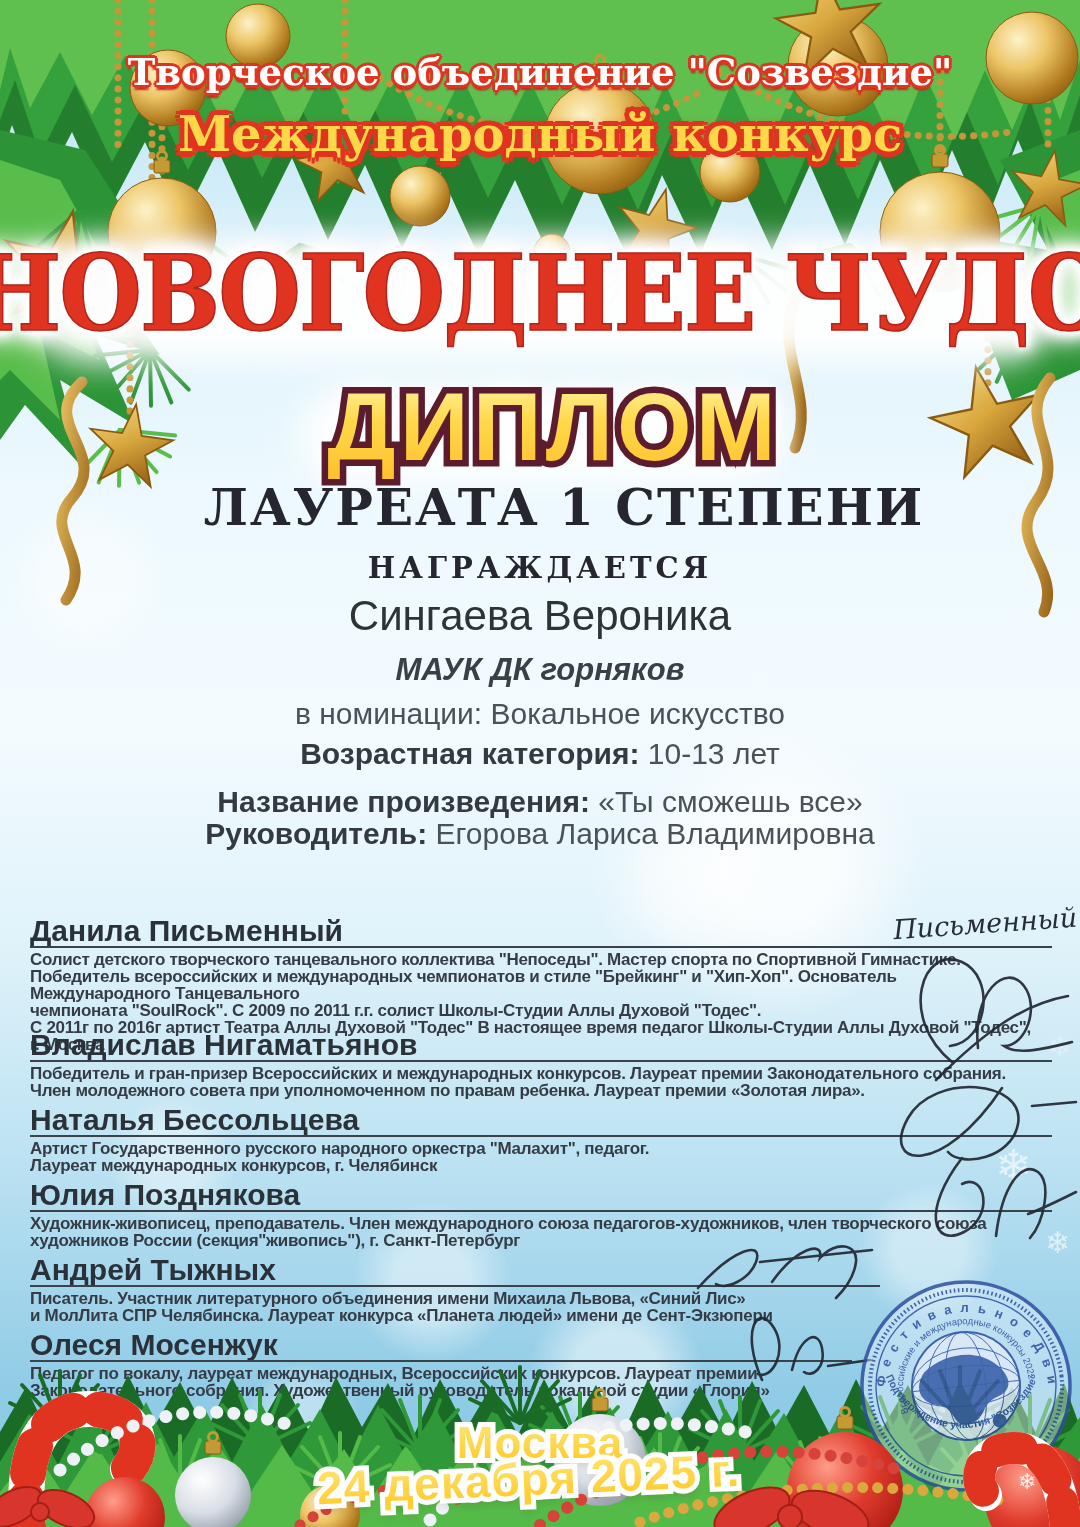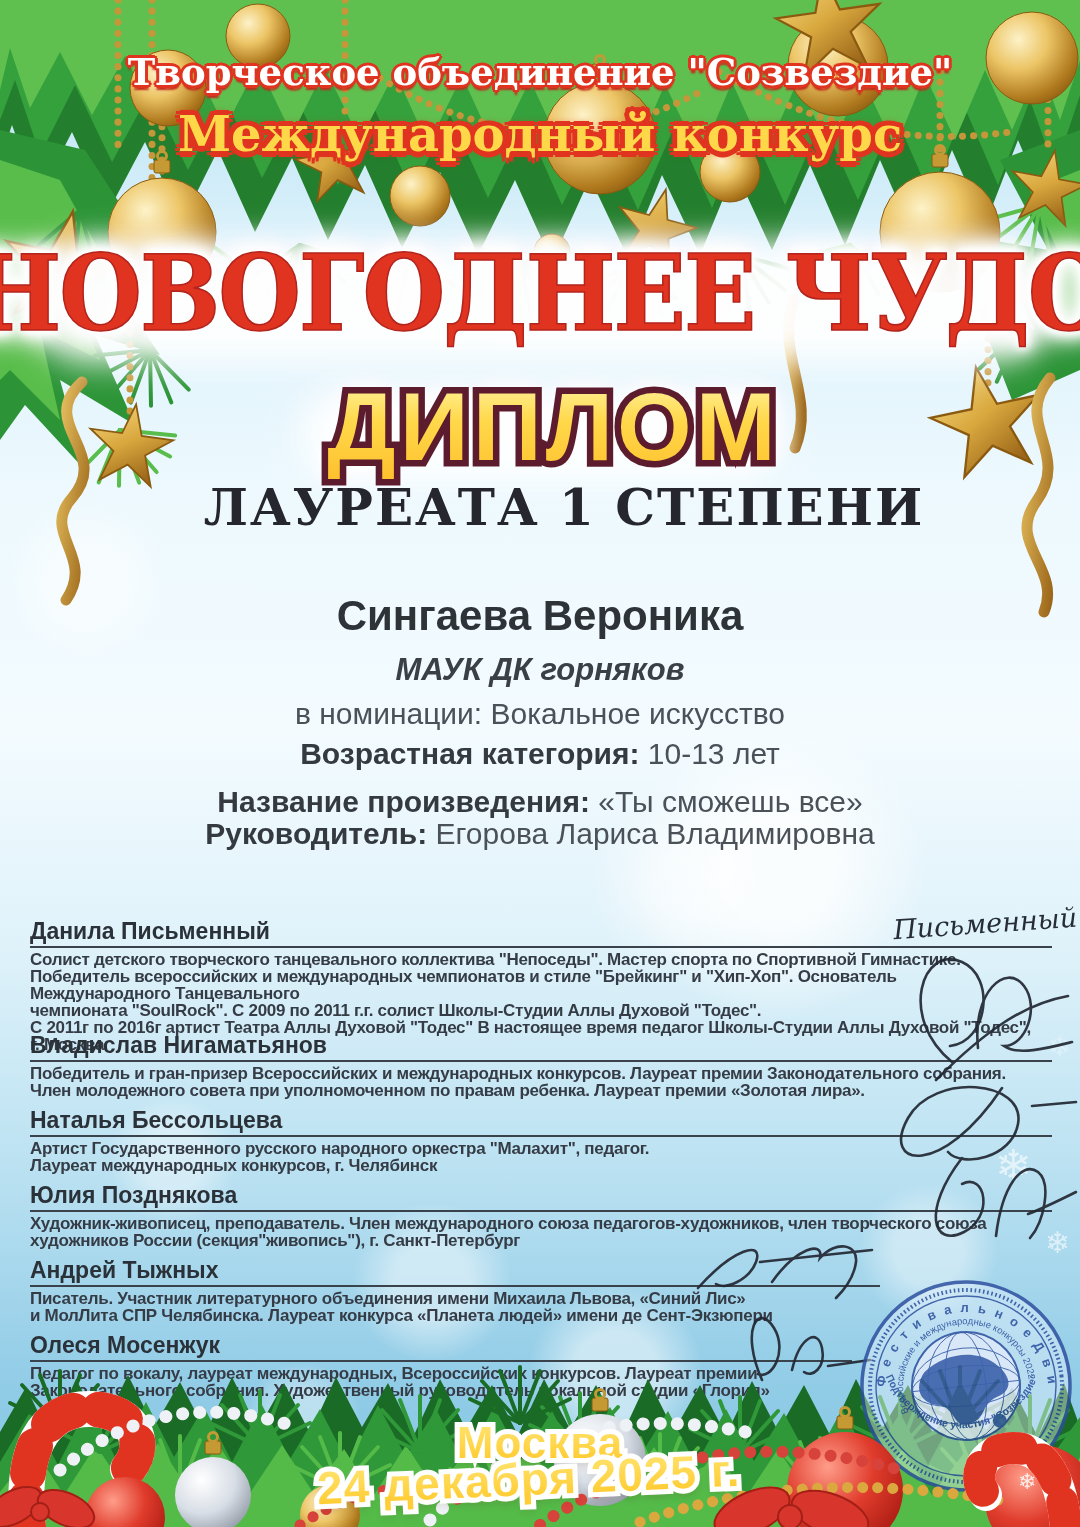--- a/index.html
+++ b/index.html
@@ -33,29 +33,29 @@
     color:#e03420;-webkit-text-stroke:1.5px #b3241c;z-index:6;transform:translateX(-50%) scaleY(1.1);}
   .stack{z-index:6;height:120px;width:100%;}
   .stack span{position:absolute;left:50%;transform:translateX(-50%);white-space:nowrap;}
   .diploma-wrap{top:372px;padding-left:27px;}
   .diploma-stroke{font-weight:700;font-size:96px;letter-spacing:4px;color:#5c1c2e;-webkit-text-stroke:13px #5c1c2e;}
   .diploma-fill{font-weight:700;font-size:96px;letter-spacing:4px;
     background:linear-gradient(180deg,#fff3a0 5%,#ffd84a 45%,#fec22e 95%);
     -webkit-background-clip:text;background-clip:text;color:transparent;}
   .degree{top:478px;font-family:"DejaVu Serif",serif;font-weight:700;font-size:50px;letter-spacing:2px;color:#26262e;z-index:6;margin-left:24px;}
   .awarded{top:551px;font-family:"DejaVu Serif",serif;font-weight:700;font-size:29px;letter-spacing:4px;color:#26262e;z-index:6;}
-  .recipient-name{top:592px;font-weight:700;font-size:42px;color:#2e3338;z-index:6;}
+  .recipient-name{top:592px;font-weight:400;font-size:42px;color:#2e3338;z-index:6;}
   .recipient-org{top:652px;font-style:italic;font-weight:700;font-size:31px;color:#3a4046;z-index:6;}
   .field-row{font-size:30px;z-index:6;color:#4a5158;}
   .field-row b{font-weight:700;color:#343a40;}
   .f1{top:697px;} .f2{top:737px;} .f3{top:777px;margin-top:8px;} .f4{top:817px;}
 
   
   .jury-row{left:30px;z-index:6;}
-  .jury-name{font-weight:700;font-size:23px;line-height:26px;color:#2b3138;white-space:nowrap;}
+  .jury-name{font-weight:700;font-size:30px;line-height:26px;color:#2b3138;white-space:nowrap;}
   .jury-rule{position:absolute;top:28px;left:0;border-top:2px solid #3a424c;}
   .jury-desc{position:absolute;top:33px;left:0;width:1005px;font-weight:700;font-size:17px;
     line-height:17px;letter-spacing:-0.3px;color:#353c46;white-space:pre-line;}
 
   
   .sig-text{left:893px;top:908px;width:180px;font-family:"DejaVu Serif",serif;font-style:italic;
     font-size:27px;color:#262d36;transform:rotate(-4deg);z-index:7;white-space:nowrap;}
   #sig-layer{z-index:7;pointer-events:none;}
 
   
@@ -189,20 +189,21 @@
   <div class="cloud" style="left:30px;top:244px;width:1020px;height:118px;"></div>
   <div class="abs ctr main-title halo">НОВОГОДНЕЕ ЧУДО</div>
 
   <div class="cloud" style="left:300px;top:388px;width:480px;height:92px;"></div>
   <div class="abs stack diploma-wrap">
     <span class="diploma-stroke halo">ДИПЛОМ</span>
     <span class="diploma-fill">ДИПЛОМ</span>
   </div>
 
   <div class="abs ctr degree">ЛАУРЕАТА 1 СТЕПЕНИ</div>
+  <div class="abs ctr awarded">НАГРАЖДАЕТСЯ</div>
   <div class="abs ctr recipient-name">Сингаева Вероника</div>
   <div class="abs ctr recipient-org">МАУК ДК горняков</div>
 
   <div class="abs ctr field-row f1">
     <span>в номинации:</span>&nbsp;<span>Вокальное искусство</span>
   </div>
   <div class="abs ctr field-row f2">
     <b>Возрастная категория:</b>&nbsp;<span>10-13 лет</span>
   </div>
   <div class="abs ctr field-row f3">

